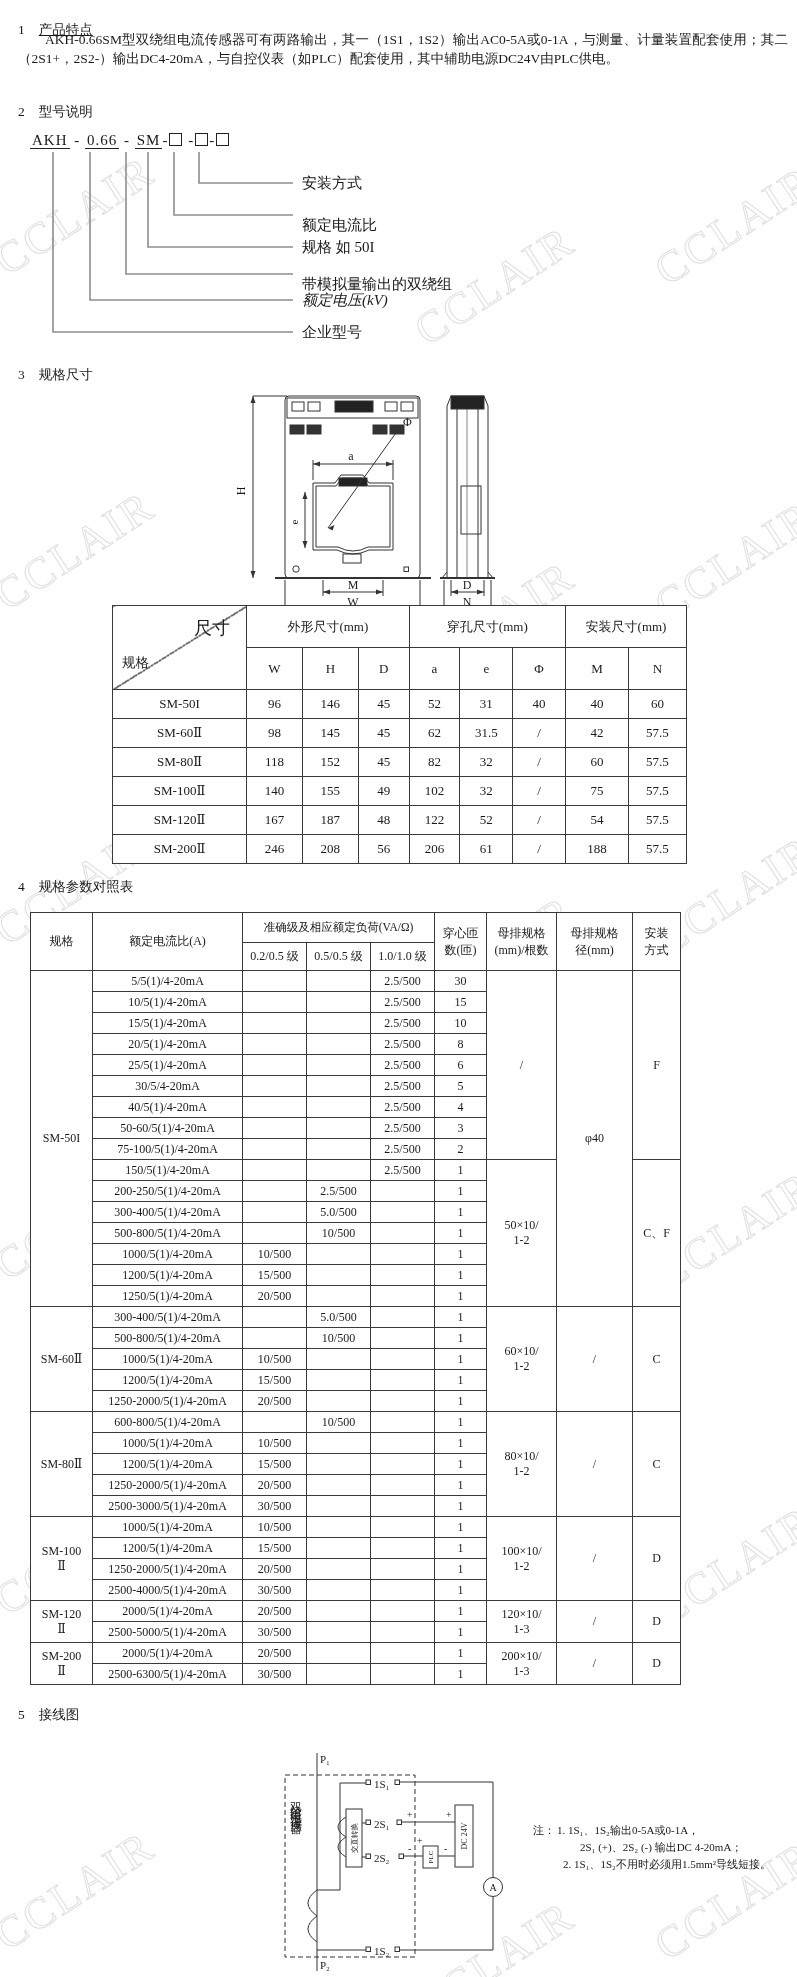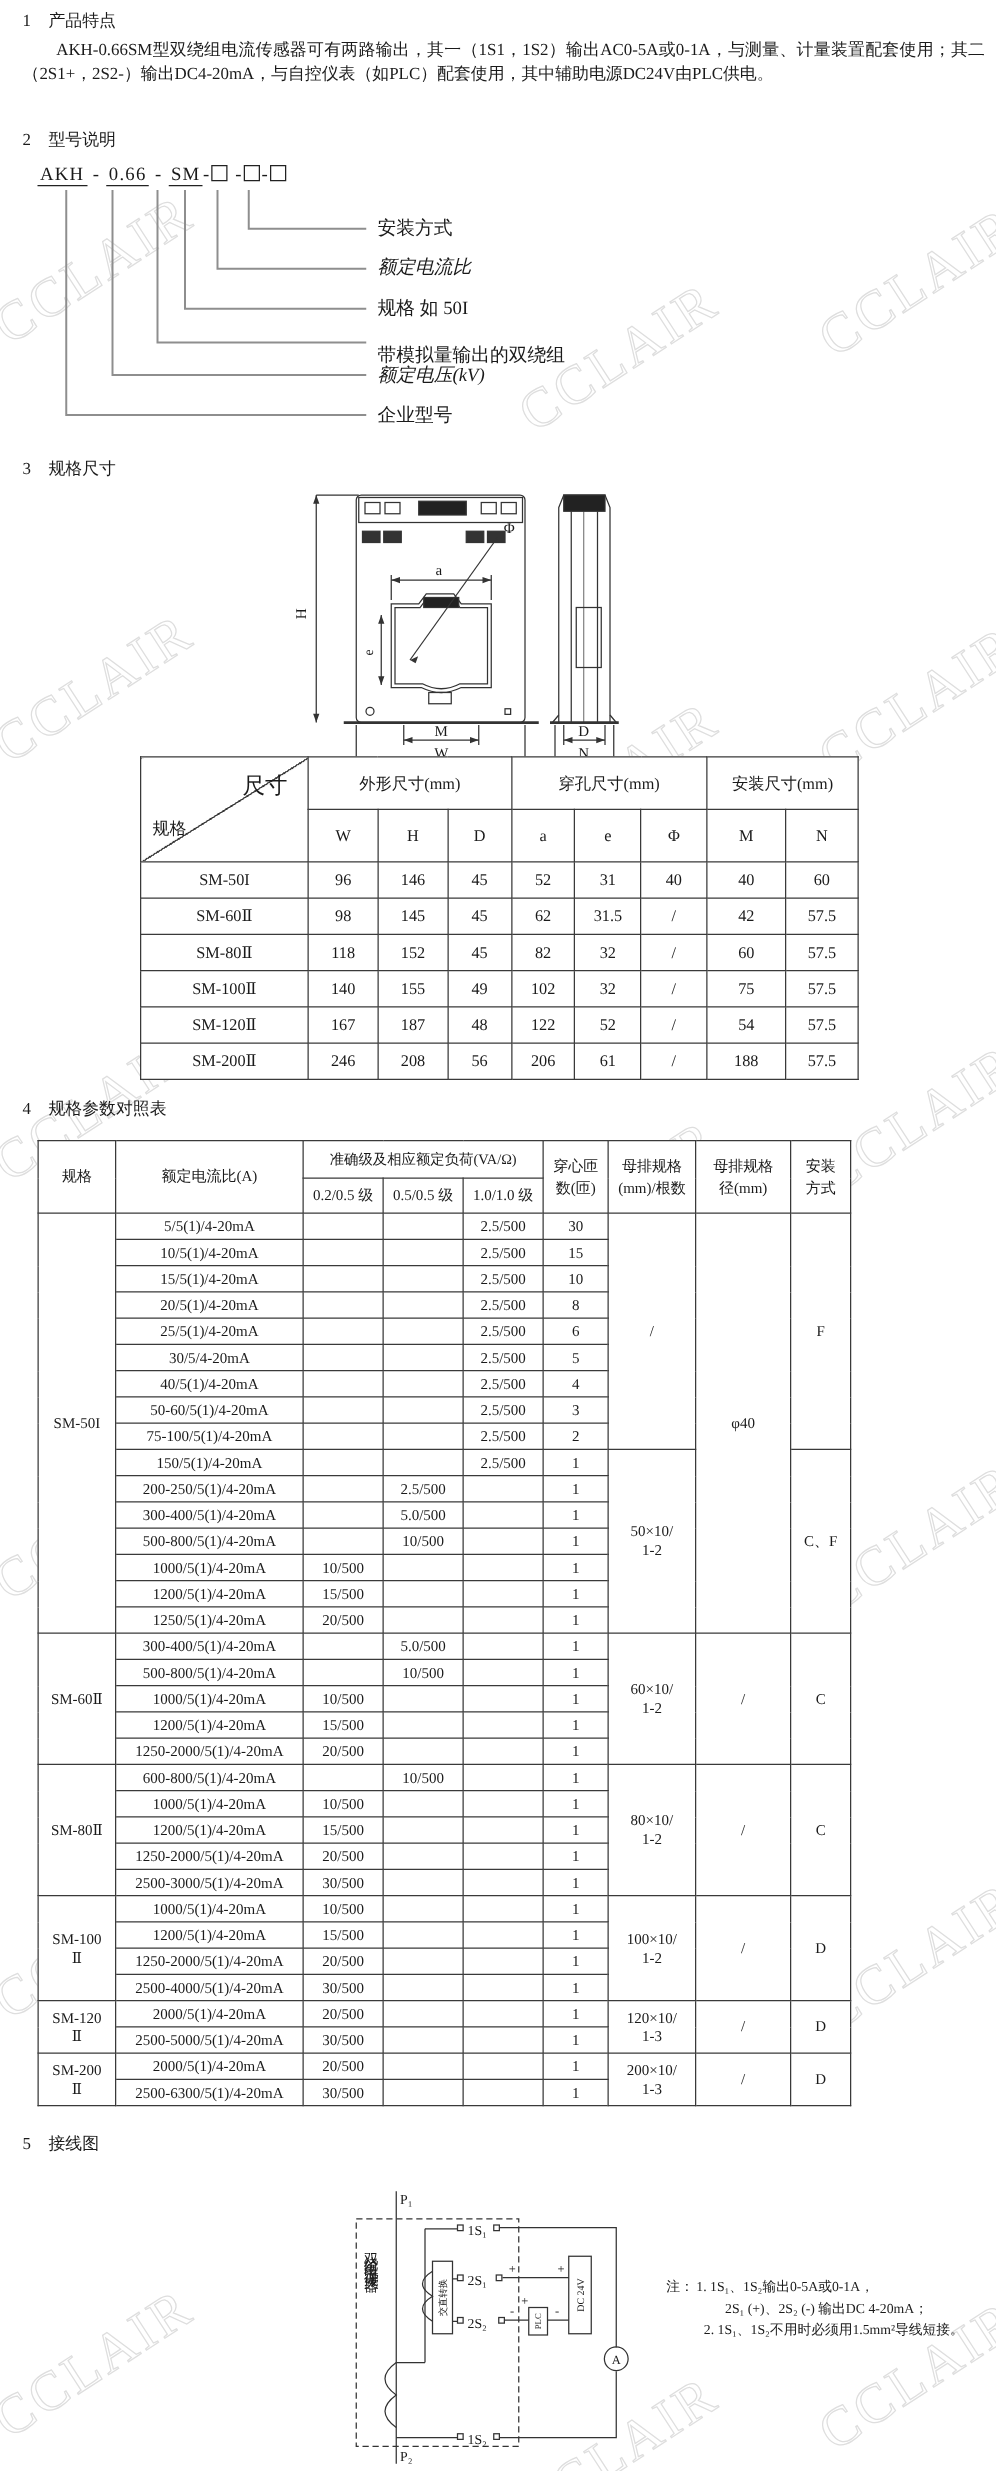--- a/index.html
+++ b/index.html
@@ -69,21 +69,21 @@
       <span class="wm" style="left: -15px; top: 1530px;">CCLAIR</span>
       <span class="wm" style="left: 405px; top: 1600px;">CCLAIR</span>
       <span class="wm" style="left: 645px; top: 1540px;">CCLAIR</span>
       <span class="wm" style="left: -15px; top: 1865px;">CCLAIR</span>
       <span class="wm" style="left: 405px; top: 1935px;">CCLAIR</span>
       <span class="wm" style="left: 645px; top: 1875px;">CCLAIR</span>
     </div>
 
   <div class="content">
 
-    <div class="sec-head" style="top:8px;">
+    <div class="sec-head" style="top:21px;text-decoration:underline;">
       <span class="no">1</span><span>产品特点</span>
     </div>
     <div id="s1-para">AKH-0.66SM型双绕组电流传感器可有两路输出，其一（1S1，1S2）输出AC0-5A或0-1A，与测量、计量装置配套使用；其二（2S1+，2S2-）输出DC4-20mA，与自控仪表（如PLC）配套使用，其中辅助电源DC24V由PLC供电。</div>
 
     <div class="sec-head" style="top:103px;">
       <span class="no">2</span><span>型号说明</span>
     </div>
     <div id="model-code">
       <span class="u">AKH</span>
       <span>-</span>
@@ -96,21 +96,21 @@
       <g stroke="#8e8e8e" stroke-width="1.6" fill="none">
         <path d="M199,6 V37 H293"></path>
         <path d="M174,6 V69 H293"></path>
         <path d="M148,6 V101 H293"></path>
         <path d="M126,6 V128 H293"></path>
         <path d="M90,6 V154 H293"></path>
         <path d="M53,6 V186 H293"></path>
       </g>
     </svg>
     <div class="callout" style="top:183px;">安装方式</div>
-    <div class="callout" style="top:214px;font-style:italic;">额定电流比</div>
+    <div class="callout" style="top:225px;">额定电流比</div>
     <div class="callout" style="top:247px;">规格 如 50I</div>
     <div class="callout" style="top:284px;">带模拟量输出的双绕组</div>
     <div class="callout" style="top:300px;font-style:italic;">额定电压(kV)</div>
     <div class="callout" style="top:332px;">企业型号</div>
 
     <div class="sec-head" style="top:366px;">
       <span class="no">3</span><span>规格尺寸</span>
     </div>
 
     <svg class="drawing" style="left:235px;top:388px;" width="290" height="230" viewBox="0 0 290 230">

